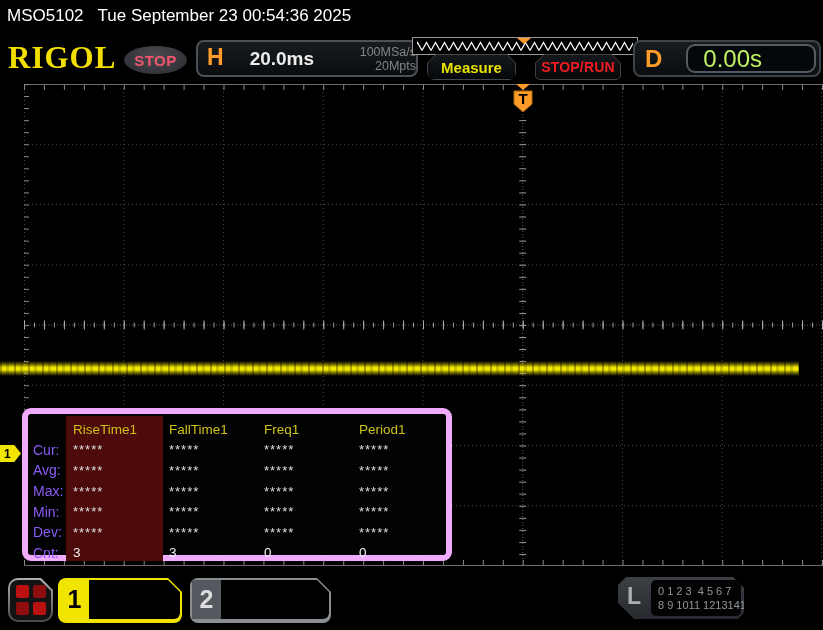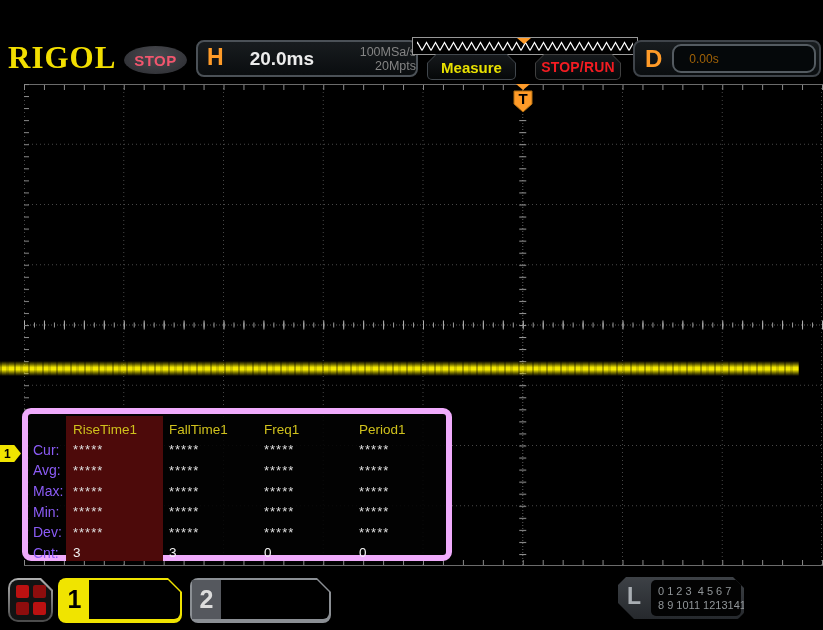--- a/index.html
+++ b/index.html
@@ -22,34 +22,34 @@
     color:#f2566e; font-weight:bold; font-size:15px; letter-spacing:.5px; }
   .panel { position:absolute; background:linear-gradient(#181c1f,#0a0d0f);
     border:2px solid #4b5157; border-radius:8px; }
   #h-panel { left:196px; top:40px; width:222px; height:37px; display:flex; align-items:center; }
   #h-panel .hletter { color:#ff9b28; font-weight:bold; font-size:23px; margin:0 0 2px 9px; }
   #h-panel .timebase { color:#ececec; font-size:19px; margin-left:26px;font-weight:bold; }
   #h-panel .rates { margin-left:auto; margin-right:0; text-align:right; color:#848484;
     font-size:12.5px; line-height:14px; }
   #d-panel { left:633px; top:40px; width:188px; height:37px; display:flex; align-items:center; border-color:#3f444a;}
   #d-panel .dletter { color:#ff9b28; font-weight:bold; font-size:24px; margin-left:10px; }
-  #d-panel .dvalue { flex:1; margin:1px 3px 1px 10px; height:29px; background:#05080a;
-    border:2px solid #545b61; border-radius:9px; color:#a16207; font-size:12px;
+  #d-panel .dvalue { flex:1; margin:1px 3px 1px 24px; height:29px; background:#05080a;
+    border:2px solid #545b61; border-radius:9px; color:#bef264; font-size:24px;
     display:flex; align-items:center; padding-left:15px; }
   #preview-strip { position:absolute; left:412px; top:37px; width:226px; height:18px;
     background:#000; border:1px solid #989898; }
   #preview-strip .tripos { position:absolute; left:104px; top:0; width:0; height:0;
     border-left:7px solid transparent; border-right:7px solid transparent;
     border-top:6px solid #ff9b28; }
   .softkey { position:absolute; height:26px; clip-path:polygon(9px 0, calc(100% - 9px) 0, 100% 9px, 100% 100%, 0 100%, 0 9px);
     background:#41474d; border-radius:5px; }
   .softkey .inner { position:absolute; inset:1px; background:linear-gradient(#15181b,#060809);
     clip-path:polygon(8px 0, calc(100% - 8px) 0, 100% 8px, 100% 100%, 0 100%, 0 8px);
     border-radius:4px; display:flex; align-items:center; justify-content:center; }
-  #btn-measure { left:427px; top:54px; width:89px; }
+  #btn-measure { left:427px; top:54px; width:89px;border-radius:8px; }
   #btn-measure .inner { color:#e8e000; font-weight:bold; font-size:15px; }
   #btn-stoprun { left:535px; top:54px; width:86px; background:#404040; }
   #btn-stoprun .inner { color:#f41c22; font-weight:bold; font-size:14px; letter-spacing:.2px; }
   
   #graticule { position:absolute; left:24px; top:84px; width:799px; height:482px; }
   #trace { position:absolute; left:0px; top:361px; width:799px; height:15px;
     background:linear-gradient(180deg, rgba(240,228,0,0) 0%, rgba(240,228,0,.45) 22%,
       #f0e400 42%, #f6ea00 58%, rgba(240,228,0,.45) 80%, rgba(240,228,0,0) 100%);
   }
   #trace:after { content:""; position:absolute; inset:0;
@@ -107,20 +107,24 @@
   #logic .lletter { position:absolute; left:9px; top:6px; color:#a9aeb3; font-size:23px; font-weight:bold; }
   #logic .digits { position:absolute; left:33px; top:3px; right:3px; bottom:3px; background:#030303;
     border-radius:5px; display:flex; flex-direction:column; justify-content:center;
     padding-left:7px; color:#919699; font-size:11px; line-height:14px; white-space:pre; }
 </style>
 </head>
 <body>
 
 <div id="screen">
 
+  <div id="statusbar">
+    <span class="model">MSO5102</span>
+    <span class="date">Tue September 23 00:54:36 2025</span>
+  </div>
 
   <div id="logo">RIGOL</div>
   <div id="stop-badge">STOP</div>
 
   <div id="h-panel" class="panel">
     <span class="hletter">H</span>
     <span class="timebase">20.0ms</span>
     <span class="rates">
       <span>100MSa/s</span><br>
       <span>20Mpts</span>

